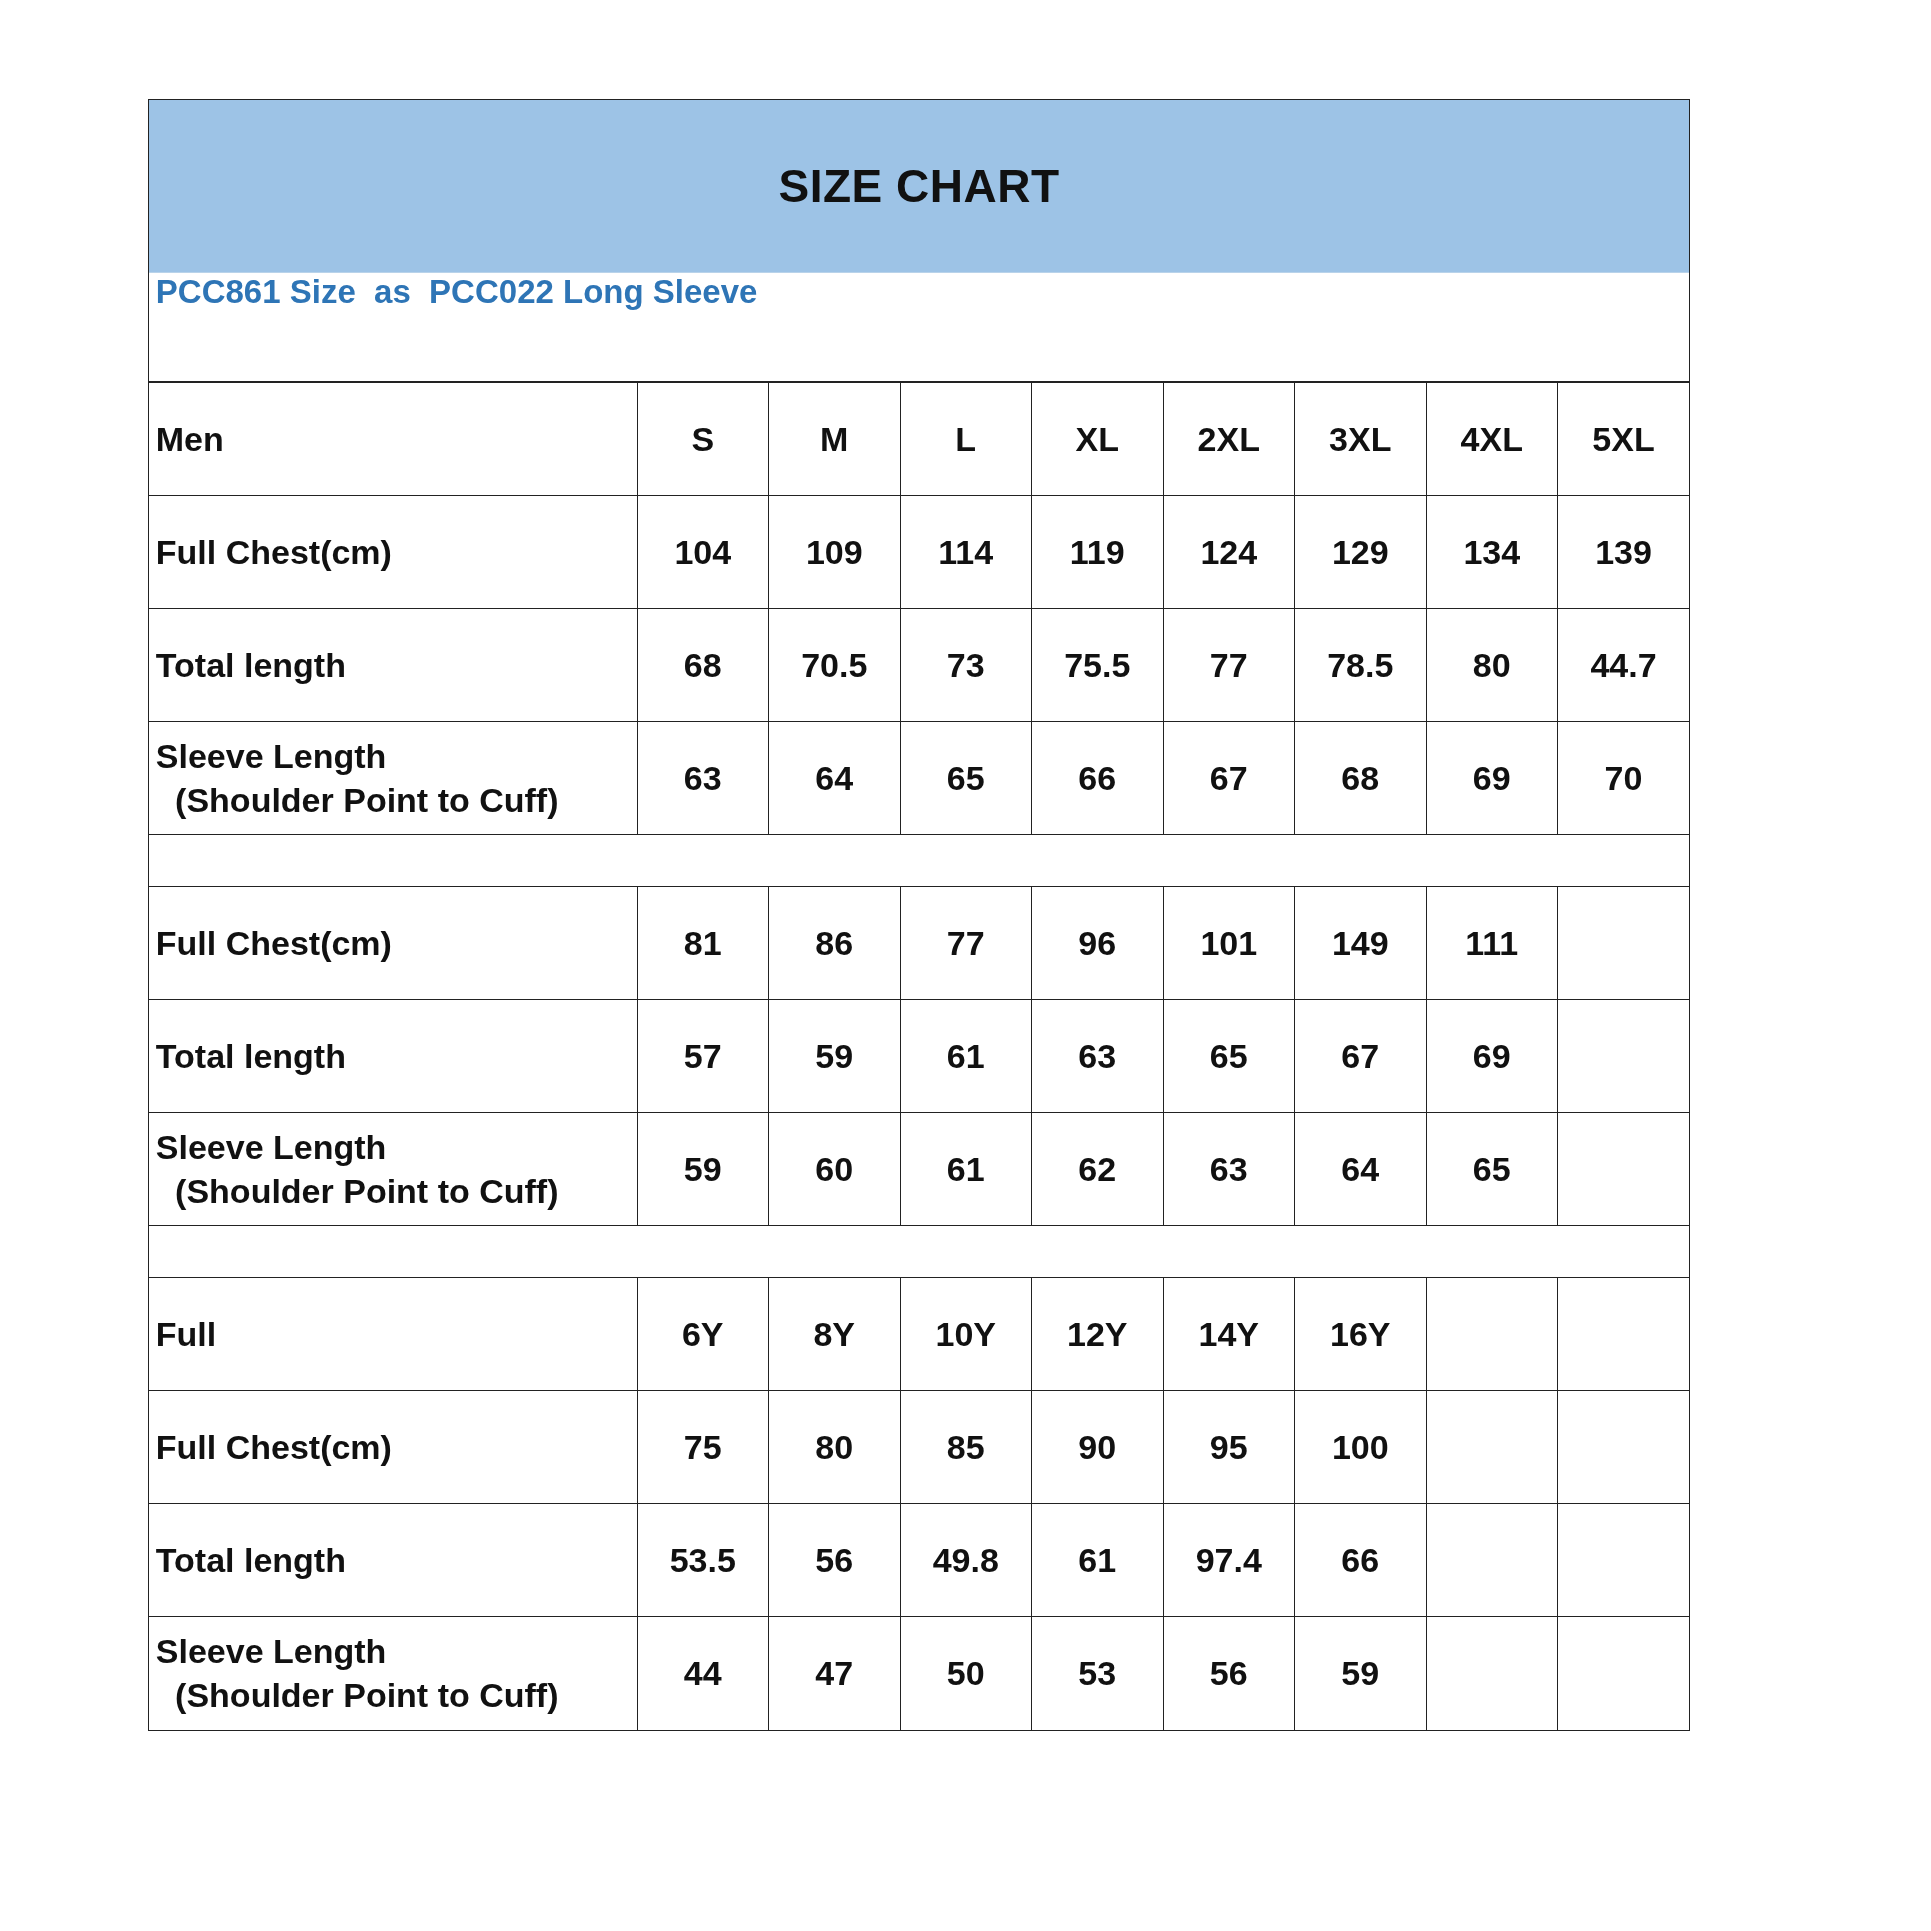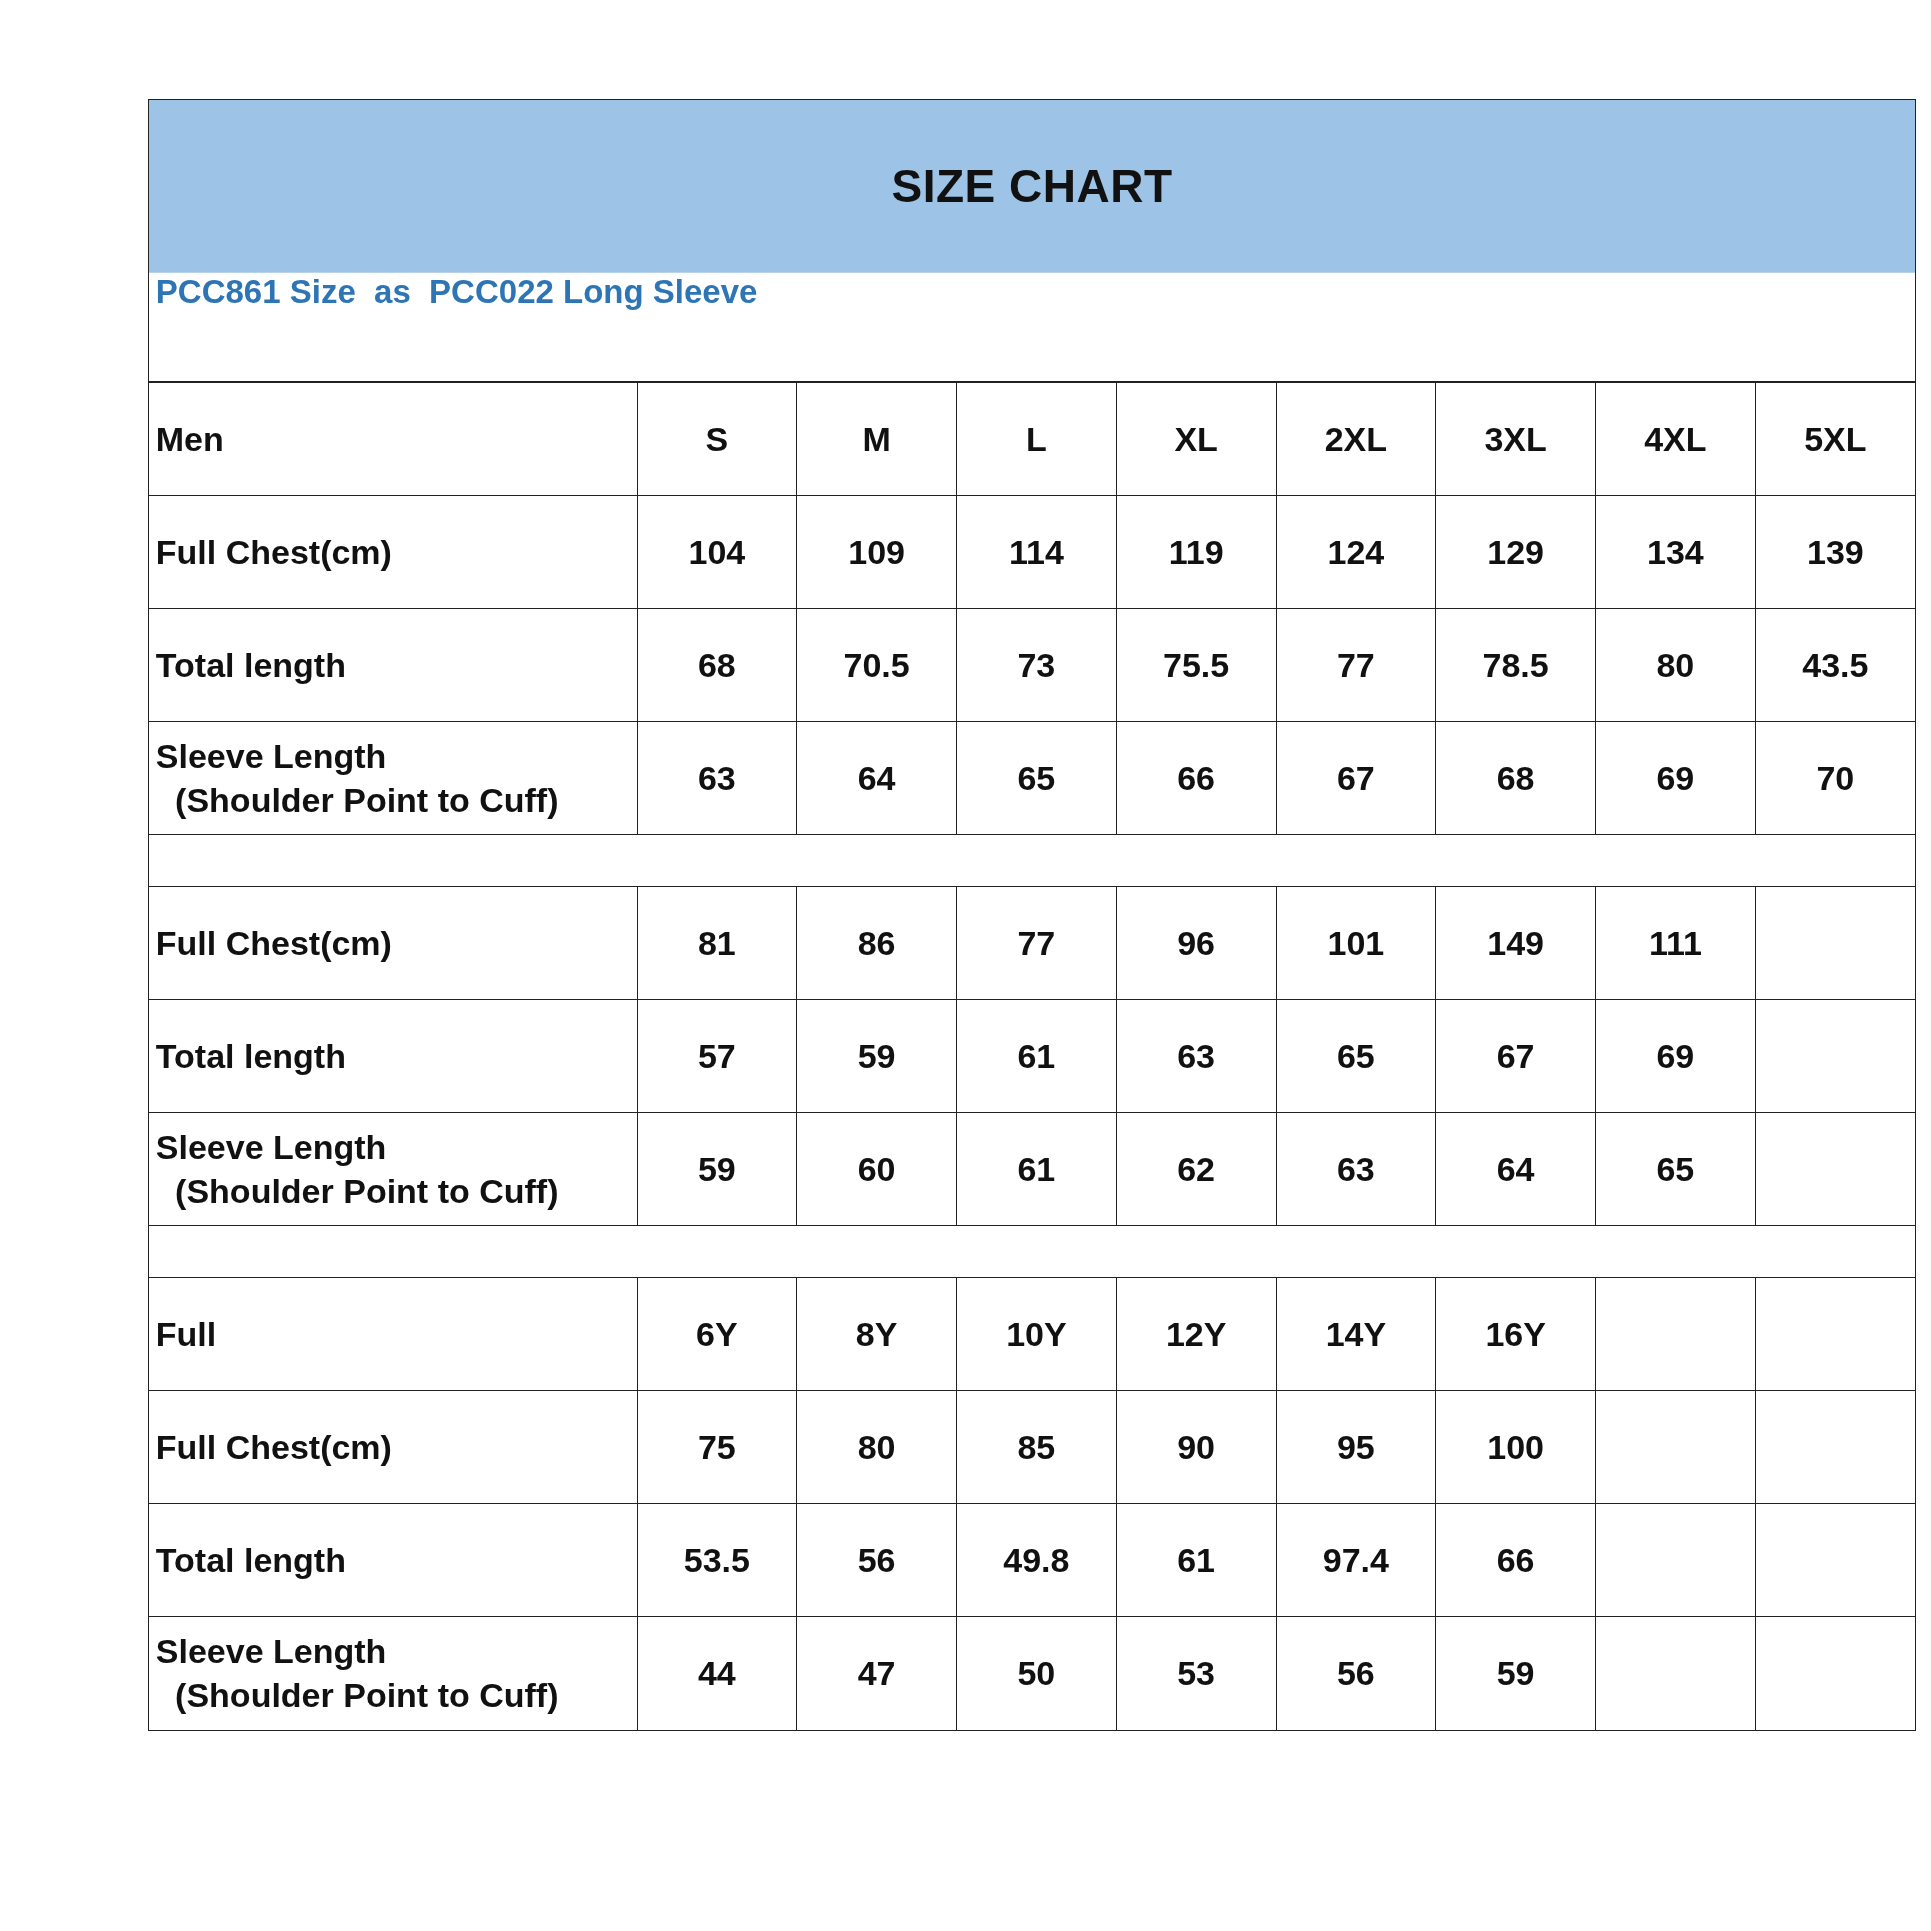--- a/index.html
+++ b/index.html
@@ -1,18 +1,18 @@
 <!DOCTYPE html>
 <html><head>
 <meta charset="utf-8">
 <style>
   html, body { margin:0; padding:0; background:#ffffff; }
   body { width:1931px; height:1931px; position:relative; font-family:"Liberation Sans", "DejaVu Sans", sans-serif; }
   .sheet {
-    position:absolute; left:148px; top:99px; width:1768px;
+    position:absolute; left:148px; top:99px; width:1542px;
     border:1.9px solid #222; box-sizing:border-box; background:#fff;
   }
   .title-bar {
     height:172px; background:#9dc3e6; display:flex; align-items:center; justify-content:center;
     border-bottom:1px solid #b9d3ea;
   }
   .title-bar span { font-weight:bold; font-size:46px; color:#111; letter-spacing:0.5px; }
   .subtitle-row {
     height:109px; display:flex; padding-left:6.8px;
     border-bottom:1.9px solid #222; box-sizing:border-box;
@@ -80,21 +80,21 @@
         </tr>
         <tr class="data-row">
           <td class="label"><span>Total length</span></td>
           <td>68</td>
           <td>70.5</td>
           <td>73</td>
           <td>75.5</td>
           <td>77</td>
           <td>78.5</td>
           <td>80</td>
-          <td>43.5</td>
+          <td>44.7</td>
         </tr>
         <tr class="data-row">
           <td class="label"><span>Sleeve Length</span><span class="sub">(Shoulder Point to Cuff)</span></td>
           <td>63</td>
           <td>64</td>
           <td>65</td>
           <td>66</td>
           <td>67</td>
           <td>68</td>
           <td>69</td>

